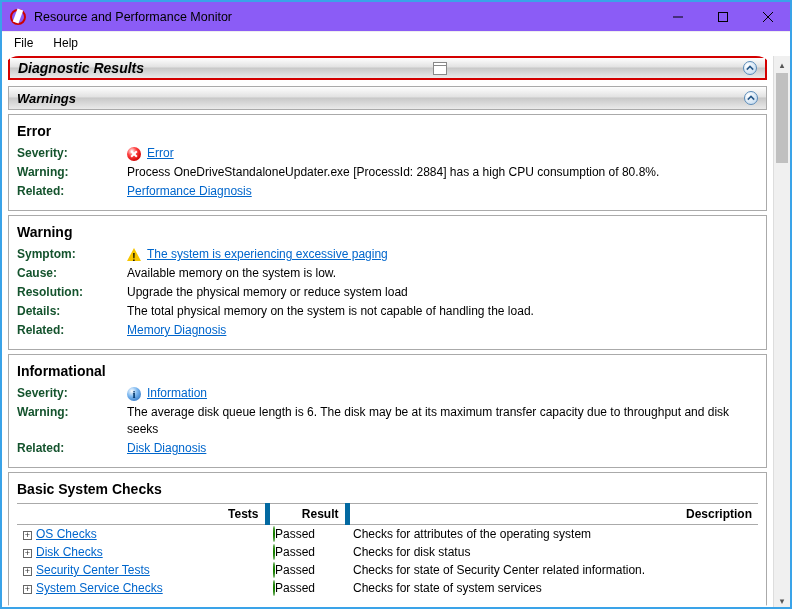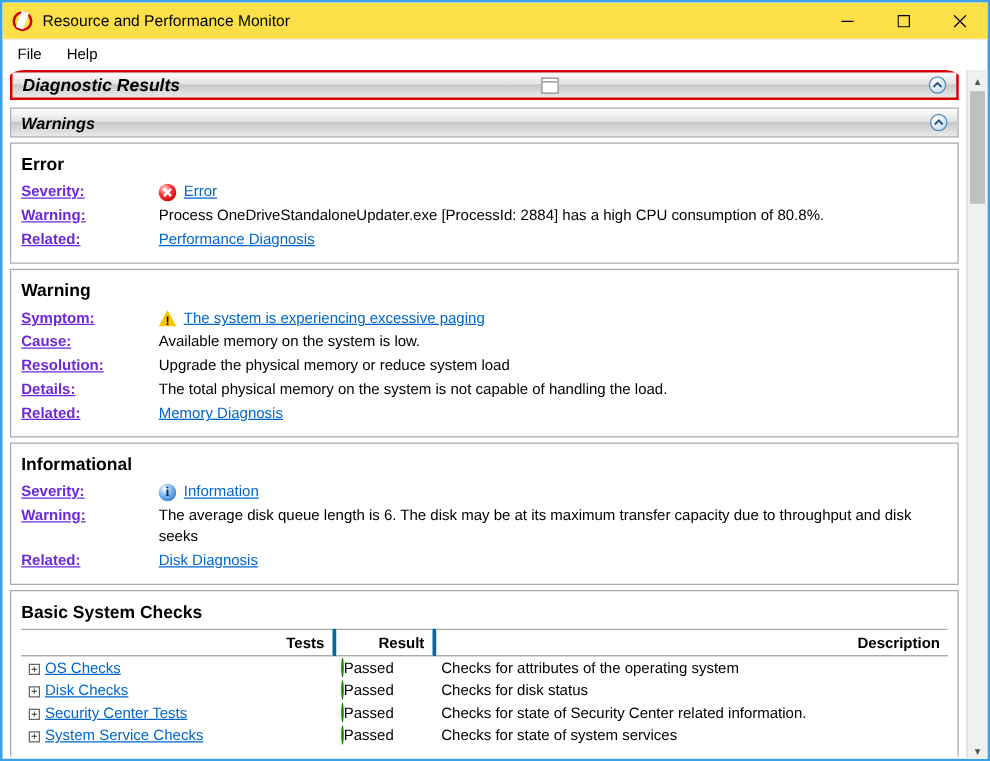--- a/index.html
+++ b/index.html
@@ -12,21 +12,21 @@
     height: 609px;
     overflow: hidden;
     border: 2px solid #3aa3e8;
   }
   
   .titlebar {
     display: flex;
     align-items: center;
     height: 30px;
     padding: 0 0 0 8px;
-    background: #fde047;
+    background: #8b5cf6;
     border-bottom: 1px solid #eee;
   }
   .titlebar .app-icon {
     width: 16px; height: 16px;
     border: 2px solid #c00;
     border-radius: 50%;
     margin-right: 8px;
     position: relative;
   }
   .titlebar .app-icon::before {
@@ -153,22 +153,21 @@
   }
   .kv-row {
     display: flex;
     align-items: flex-start;
     margin: 2px 0;
     line-height: 17px;
   }
   .kv-row .kv-label {
     width: 110px;
     font-weight: bold;
-    color: #6d28d9;
-    text-decoration: underline;
+    color: #14532d;
   }
   .kv-row .kv-value {
     flex: 1;
     display: flex;
     align-items: center;
     gap: 6px;
   }
   .link { color: #0066cc; text-decoration: underline; }
   
   .ico {
@@ -236,21 +235,21 @@
   .tests-table th {
     text-align: right;
     font-weight: bold;
     font-size: 12px;
     padding: 3px 6px;
     border-bottom: 0;
     background: #fff;
   }
   .tests-table thead th:first-child { padding-left: 18px; }
   .tests-table thead tr { border-top: 1px solid #aaa; border-bottom: 1px solid #aaa; }
-  .tests-table thead th + th { border-left: 3px solid #0369a1; }
+  .tests-table thead th + th { border-left: 5px solid #0369a1; }
   .tests-table td {
     padding: 2px 6px;
     font-size: 12px;
     vertical-align: middle;
   }
   .tests-table td.tname {
     white-space: nowrap;
   }
   .expand-box {
     display: inline-block;

